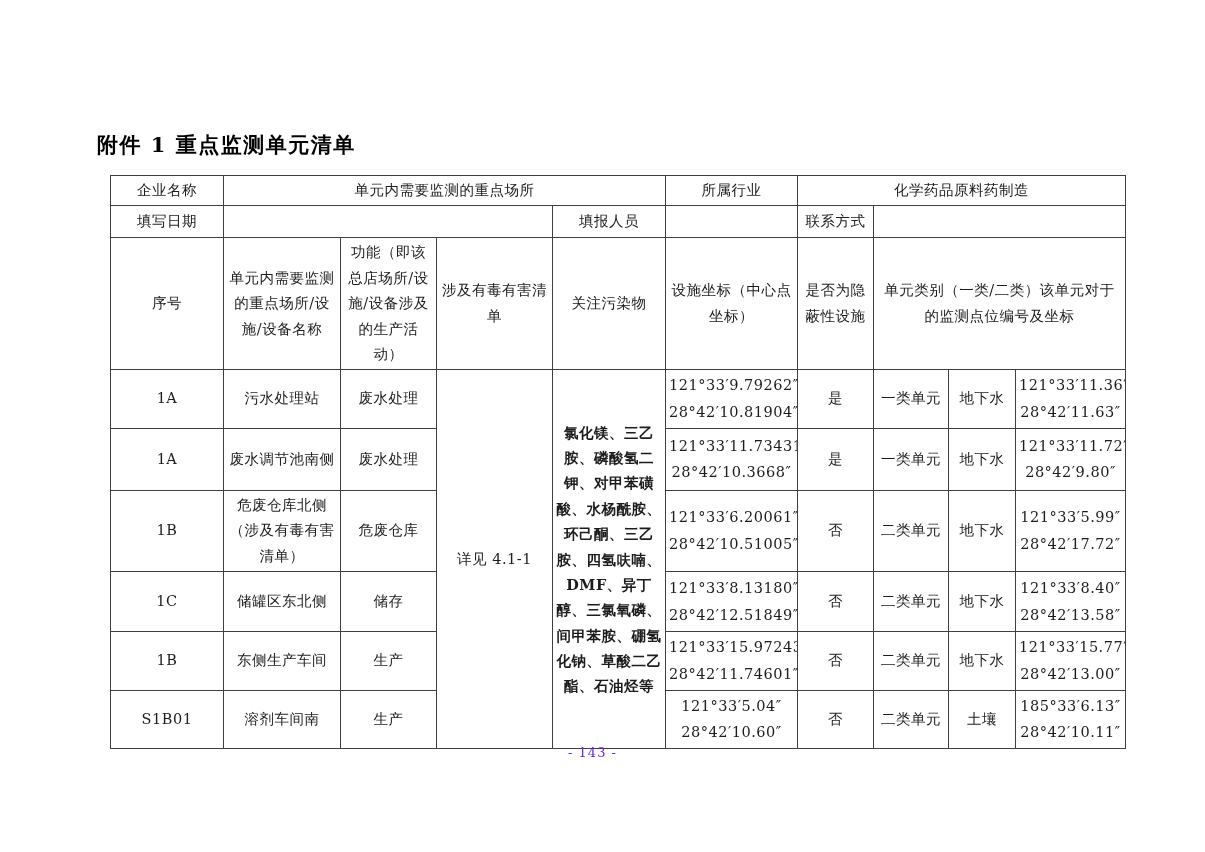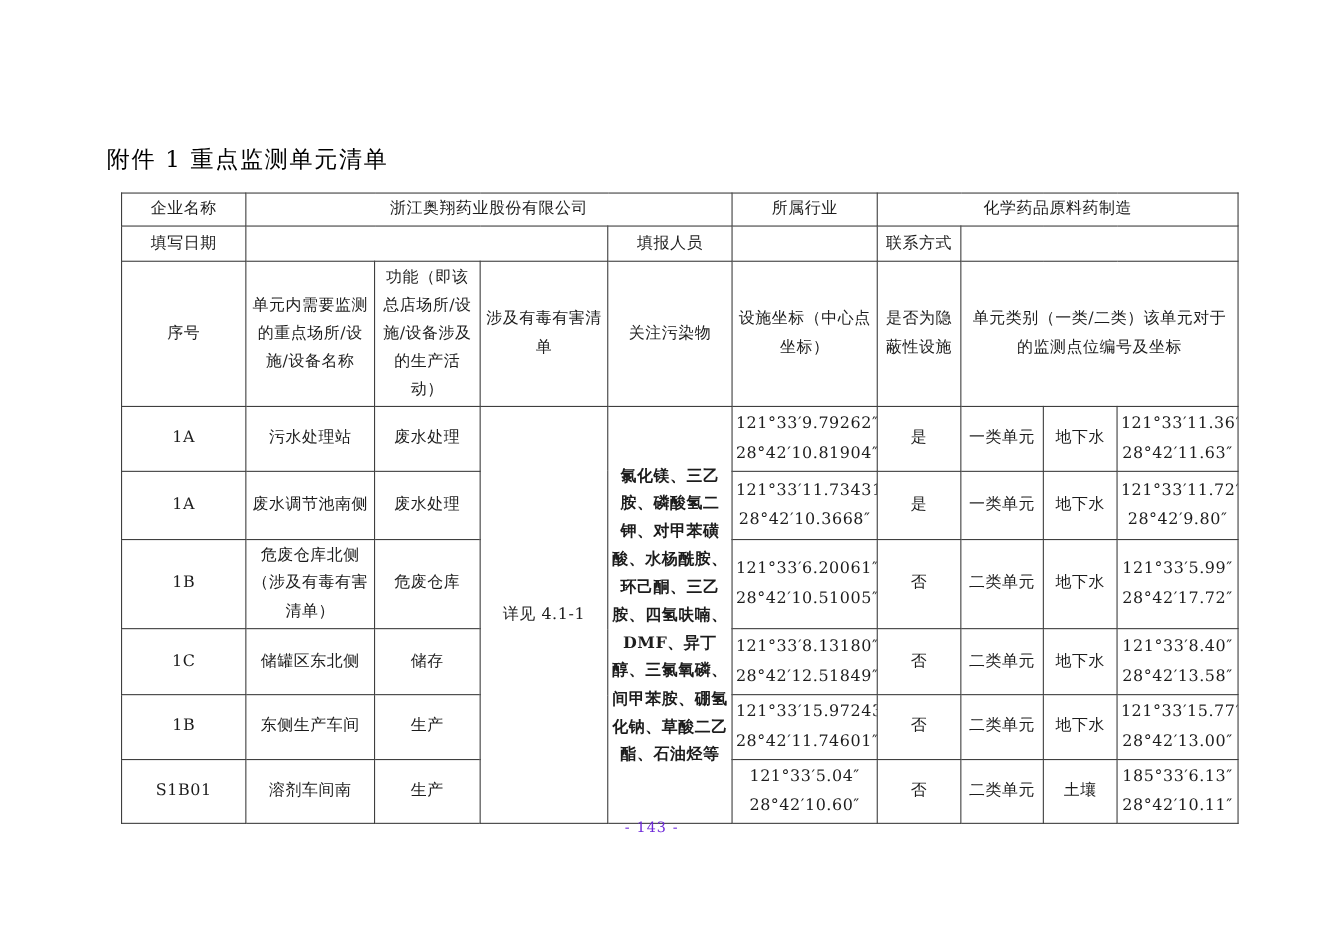--- a/index.html
+++ b/index.html
@@ -6,21 +6,21 @@
   .page {
     position:relative;
     width:1205px; height:852px;
     background:#ffffff;
     font-family:"DejaVu Serif","Liberation Serif",serif;
     color:#1c1c1c;
     overflow:hidden;
   }
   .doc-title {
     position:absolute; left:97px; top:131px;
-    font-size:21px; font-weight:normal; letter-spacing:1.5px;
+    font-size:21px; font-weight:bold; letter-spacing:1.5px;
     color:#000;
     text-align:right;
   }
   table.grid {
     position:absolute; left:110px; top:175px;
     width:1015px;
     border-collapse:collapse; table-layout:fixed;
   }
   table.grid td {
     border:1px solid #3f3f3f;
@@ -66,21 +66,21 @@
         <col style="width:132px">
       <col style="width:76px">
         <col style="width:75px">
         <col style="width:67px">
       <col style="width:110px">
     </colgroup>
 
     <tbody>
         <tr class="r-info1">
       <td>企业名称</td>
-      <td colspan="4">浙江奥翔药业股份有限公司</td>
+      <td colspan="4">单元内需要监测的重点场所</td>
       <td>所属行业</td>
       <td colspan="4">化学药品原料药制造</td>
     </tr>
 
     <tr class="r-info2">
       <td>填写日期</td>
       <td colspan="3"></td>
       <td>填报人员</td>
       <td></td>
       <td>联系方式</td>

